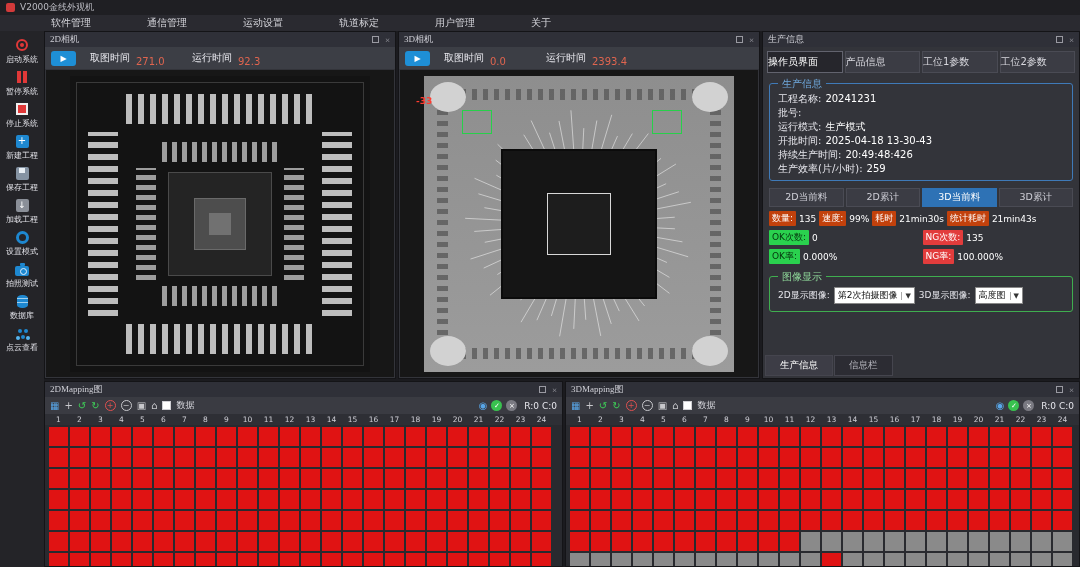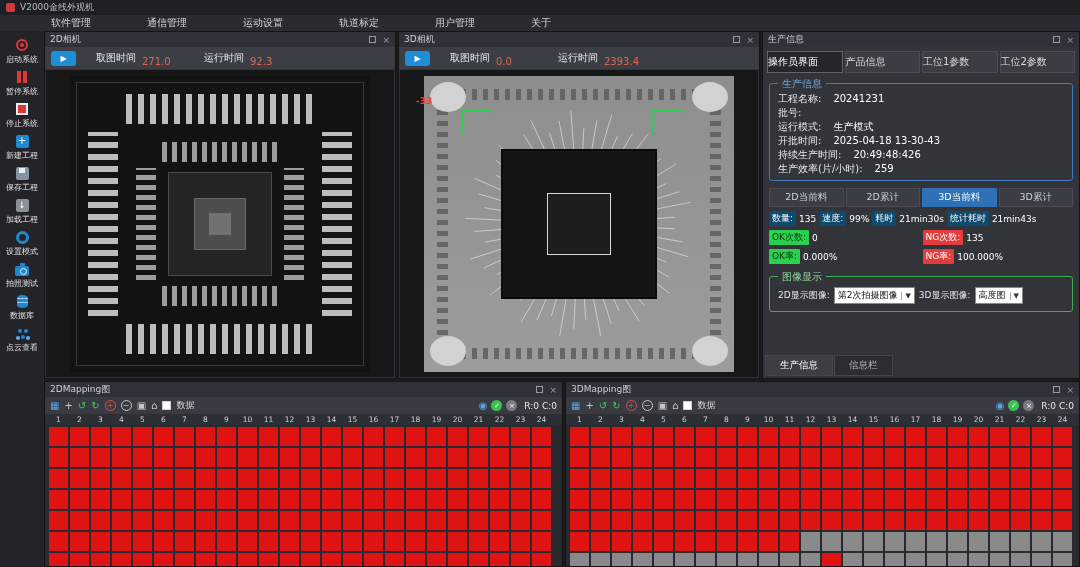--- a/index.html
+++ b/index.html
@@ -28,29 +28,29 @@
   .icon-settings { width:13px; height:13px; border:3px solid #1e88d0; border-radius:50%; }
   .icon-camera { width:14px; height:10px; background:#1e88d0; border-radius:2px; margin-top:3px; }
   .icon-camera::before { content:""; position:absolute; top:1px; left:5px; width:5px; height:3px; background:#1e88d0; border-radius:1px; }
   .icon-camera::after { content:""; position:absolute; top:6px; left:5px; width:5px; height:5px; border:1px solid #dfeefc; border-radius:50%; }
   .icon-db { width:11px; height:13px; background:#1e88d0; border-radius:5px/3px; }
   .icon-db::after { content:""; position:absolute; left:2px; top:4px; width:11px; height:1px; background:#9fd0f0; box-shadow:0 4px 0 #9fd0f0; }
   .icon-cloud { width:4px; height:4px; background:#1e88d0; border-radius:50%; box-shadow:6px 0 0 #1e88d0, 3px 6px 0 #1e88d0, -2px 7px 0 #56b6f0, 8px 7px 0 #56b6f0; margin:-4px 0 0 -4px; }
 
   
   .panel { position:absolute; background:#33343a; border:1px solid #141417; display:flex; flex-direction:column; }
-  .panel-title { height:15px; background:#2f3038; display:flex; align-items:center; padding:0 5px; color:#cfcfd6; font-size:9px; flex:0 0 auto; }
+  .panel-title { height:15px; background:#2f3038; display:flex; align-items:center; padding:0 5px; color:#cfcfd6; font-size:9px; flex:0 0 auto;font-family:Liberation Serif, serif; }
   .pt-spacer { flex:1; }
   .pt-icon { color:#9a9aa2; font-size:9px; margin-left:6px; cursor:default; }
   .pt-box { display:inline-block; width:7px; height:7px; border:1px solid #9a9aa2; margin-left:6px; }
 
   
   .cam-toolbar { height:22px; background:#3c3e45; display:flex; align-items:center; gap:6px; padding:0 6px; color:#e8e8ee; font-size:10px; flex:0 0 auto; }
   .play-btn { width:25px; height:15px; background:#1e8fd6; border-radius:3px; color:#fff; font-size:8px; display:flex; align-items:center; justify-content:center; cursor:pointer; }
-  .t-label { margin-left:14px; }
+  .t-label { margin-left:8px; }
   .t-value { color:#e0654f; min-width:42px;margin-top:7px; }
   .cam-img { flex:1; position:relative; background:#171717; margin:1px; overflow:hidden; }
 
   
   .chipwrap { position:absolute; left:50%; top:50%; transform:translate(-50%,-50%); width:300px; height:296px; background:#131313; }
   .pkg-border { position:absolute; inset:6px; border:1px solid #3a3a3a; }
   .lead { position:absolute; background:repeating-linear-gradient(90deg,#bdbdbd 0 6px,transparent 6px 12px); }
   .lead.h { height:30px; left:56px; right:56px; }
   .lead.v { width:30px; top:56px; bottom:56px; background:repeating-linear-gradient(0deg,#bdbdbd 0 6px,transparent 6px 12px); }
   .lead.t { top:18px; } .lead.b { bottom:18px; } .lead.l { left:18px; } .lead.r { right:18px; }
@@ -76,29 +76,29 @@
   .gbox { position:absolute; width:30px; height:24px; border:1px solid #27d04a; }
   .neg-label { position:absolute; left:16px; top:26px; color:#ff3b30; font-size:9px; font-weight:bold; }
 
   
   .prod-tabs { display:flex; gap:2px; padding:4px 4px 2px; }
   .ptab { flex:1; font-size:10px; color:#d8d8de; background:#3b3c44; padding:3px 0; border:1px solid #4a4b54; cursor:pointer; }
   .ptab.active { background:#26262c; border-color:#62636e; color:#fff; }
   .status-bar { margin:4px 6px 2px; height:22px; background:#2dbb55; color:#0a6326; display:flex; align-items:center; justify-content:center; font-size:15px; font-weight:bold; letter-spacing:10px; padding-left:10px; }
   .group { margin:8px 6px 2px; border:1px solid #3f7ab8; border-radius:3px; position:relative; padding:8px 8px 4px; }
   .group-title { position:absolute; top:-7px; left:8px; background:#33343a; padding:0 4px; color:#6fa8dc; font-size:10px; }
-  .field { display:flex; font-size:10px; color:#e6e6ec; line-height:14px;gap:8px; }
+  .field { display:flex; font-size:10px; color:#e6e6ec; line-height:14px; }
   .fvalue { margin-left:4px; color:#fff; }
   .stat-tabs { display:flex; gap:2px; margin:5px 6px 0; }
   .stab { flex:1; text-align:center; font-size:9.5px; padding:2px 0; background:#3b3c44; color:#d0d0d8; border:1px solid #4a4b54; cursor:pointer; }
   .stab.active { background:#2e72b5; color:#fff; border-color:#2e72b5; }
   .stat-row { display:flex; align-items:center; margin:4px 6px 0; font-size:9px; color:#fff; gap:3px; }
   .pair { flex:1; display:flex; gap:3px; align-items:center; }
   .chip { padding:1px 3px; border-radius:1px; font-size:9px; white-space:nowrap; }
-  .chip.blue { background:#0c4a6e; color:#fff; }
+  .chip.blue { background:#c2410c; color:#fff; }
   .chip.green { background:#2ad14e; color:#06350f; }
   .chip.red { background:#e23c3c; color:#fff; }
   .stat-val { color:#fff; white-space:nowrap; }
   .group.display { border-color:#3fae4f; margin-top:12px; }
   .group.display .group-title { color:#8fd99a; }
   .disp-row { display:flex; align-items:center; gap:4px; font-size:9px; color:#e6e6ec; padding:2px 0 3px; }
   .select { background:#fff; color:#111; font-size:9px; padding:1px 3px; display:flex; align-items:center; gap:4px; border:1px solid #888; cursor:pointer; white-space:nowrap; }
   .select .arrow { font-size:7px; color:#333; border-left:1px solid #aaa; padding-left:3px; }
   .bottom-tabs { margin-top:auto; display:flex; gap:1px; padding:0 2px 2px; }
   .btab { font-size:9.5px; padding:3px 14px; background:#2c2c33; color:#b8b8c0; border:1px solid #45454e; cursor:pointer; }

